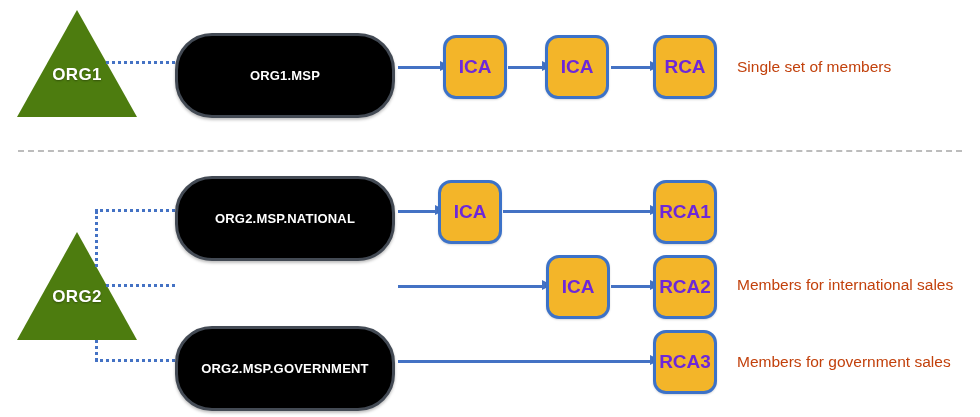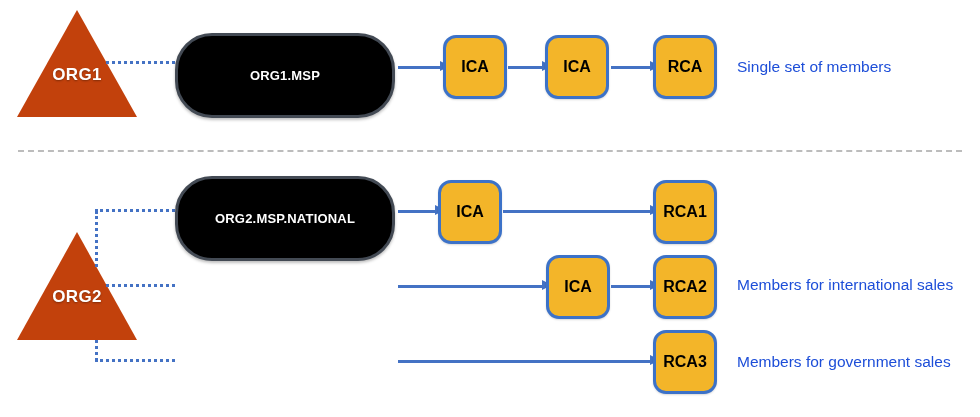--- a/index.html
+++ b/index.html
@@ -4,21 +4,21 @@
 <style>
   * { margin:0; padding:0; box-sizing:border-box; }
   html,body { background:#ffffff; }
   body { font-family:"Liberation Sans", sans-serif; }
   .canvas {
     position:relative; width:980px; height:417px; background:#ffffff; overflow:hidden;
   }
   
   .triangle {
     position:absolute; width:120px; height:108px;
-    background:#c2410c;
+    background:#4d7c0f;
     clip-path:polygon(50% 0, 0 100%, 100% 100%);
   }
   .triangle-label {
     position:absolute; left:0; top:55px; width:100%;
     text-align:center; color:#ffffff; font-weight:bold; font-size:17px;
     text-shadow:0 1px 2px rgba(0,0,0,0.35); letter-spacing:0.3px;
   }
   
   .pill {
     position:absolute; width:220px; height:85px;
@@ -30,36 +30,36 @@
     color:#ffffff; font-weight:bold; font-size:13px; letter-spacing:0.2px;
     text-shadow:0 1px 2px rgba(0,0,0,0.4);
   }
   
   .ca-box {
     position:absolute; width:64px; height:64px;
     background:#F3B529; border:3px solid #3C72C8; border-radius:13px;
     display:flex; align-items:center; justify-content:center;
     box-shadow:0 1px 2px rgba(0,0,0,0.15);
   }
-  .ca-label { color:#000000; font-weight:bold; font-size:16px; }
+  .ca-label { color:#6d28d9; font-weight:bold; font-size:19px; }
   
   .arrow { position:absolute; height:3px; background:#4472C4; }
   .arrow::after {
     content:""; position:absolute; right:-7px; top:-5px;
     border-left:10px solid #4472C4;
     border-top:5.5px solid transparent; border-bottom:5.5px solid transparent;
   }
   
   .dot-h { position:absolute; height:0; border-top:3px dotted #4472C4; }
   .dot-v { position:absolute; width:0; border-left:3px dotted #4472C4; }
   
   .divider { position:absolute; height:0; border-top:2px dashed #BCBCBC; }
   
   .caption {
-    position:absolute; color:#1d4ed8; font-size:15.5px; line-height:20px;
+    position:absolute; color:#c2410c; font-size:15.5px; line-height:20px;
     white-space:nowrap;
   }
 </style>
 </head>
 <body>
 
 <div class="canvas">
 
   <div class="triangle" style="left:17px; top:10px; height:107px;">
     <span class="triangle-label">ORG1</span>
@@ -120,19 +120,22 @@
   <div class="arrow" style="left:398px; top:285px; width:147px;"></div>
   <div class="ca-box" style="left:546px; top:255px;">
     <span class="ca-label">ICA</span>
   </div>
   <div class="arrow" style="left:611px; top:285px; width:42px;"></div>
   <div class="ca-box" style="left:653px; top:255px;">
     <span class="ca-label">RCA2</span>
   </div>
   <div class="caption" style="left:737px; top:275px;">Members for international sales</div>
 
+  <div class="pill" style="left:175px; top:326px;">
+    <span class="pill-label">ORG2.MSP.GOVERNMENT</span>
+  </div>
   <div class="arrow" style="left:398px; top:360px; width:255px;"></div>
   <div class="ca-box" style="left:653px; top:330px;">
     <span class="ca-label">RCA3</span>
   </div>
   <div class="caption" style="left:737px; top:352px;">Members for government sales</div>
 
 </div>
 
 </body></html>

